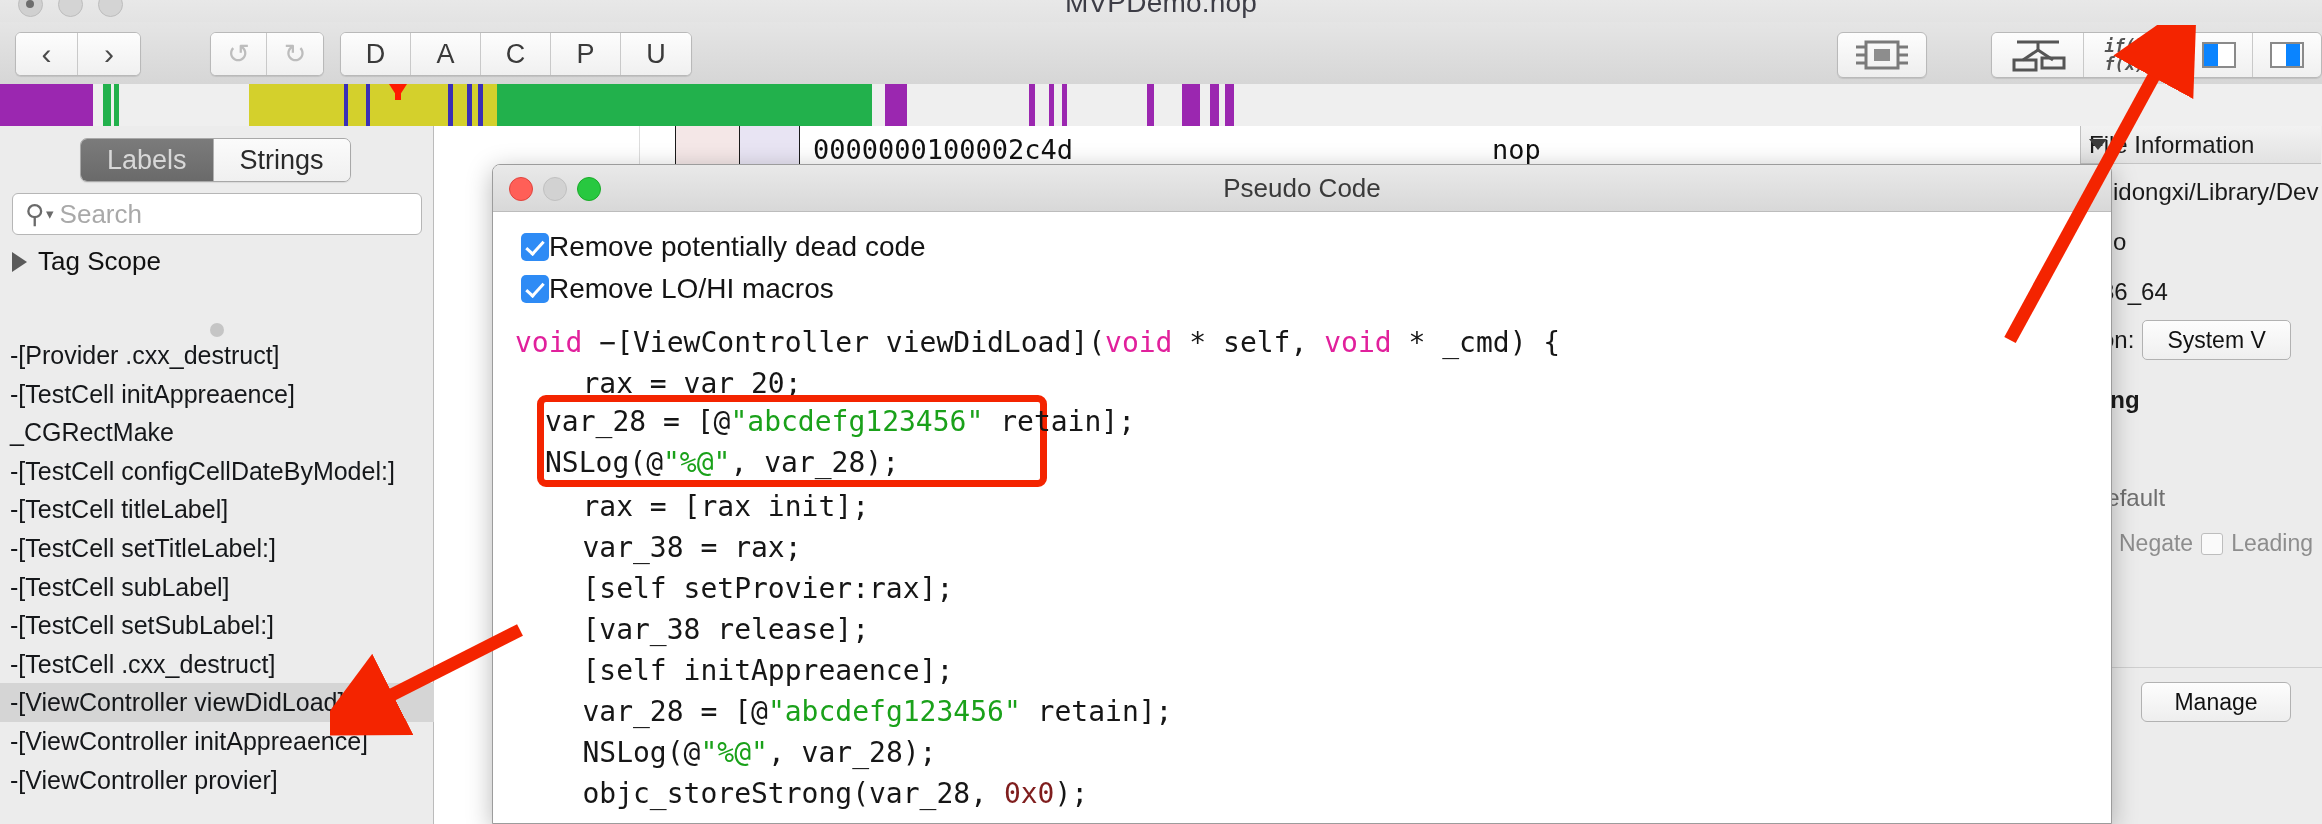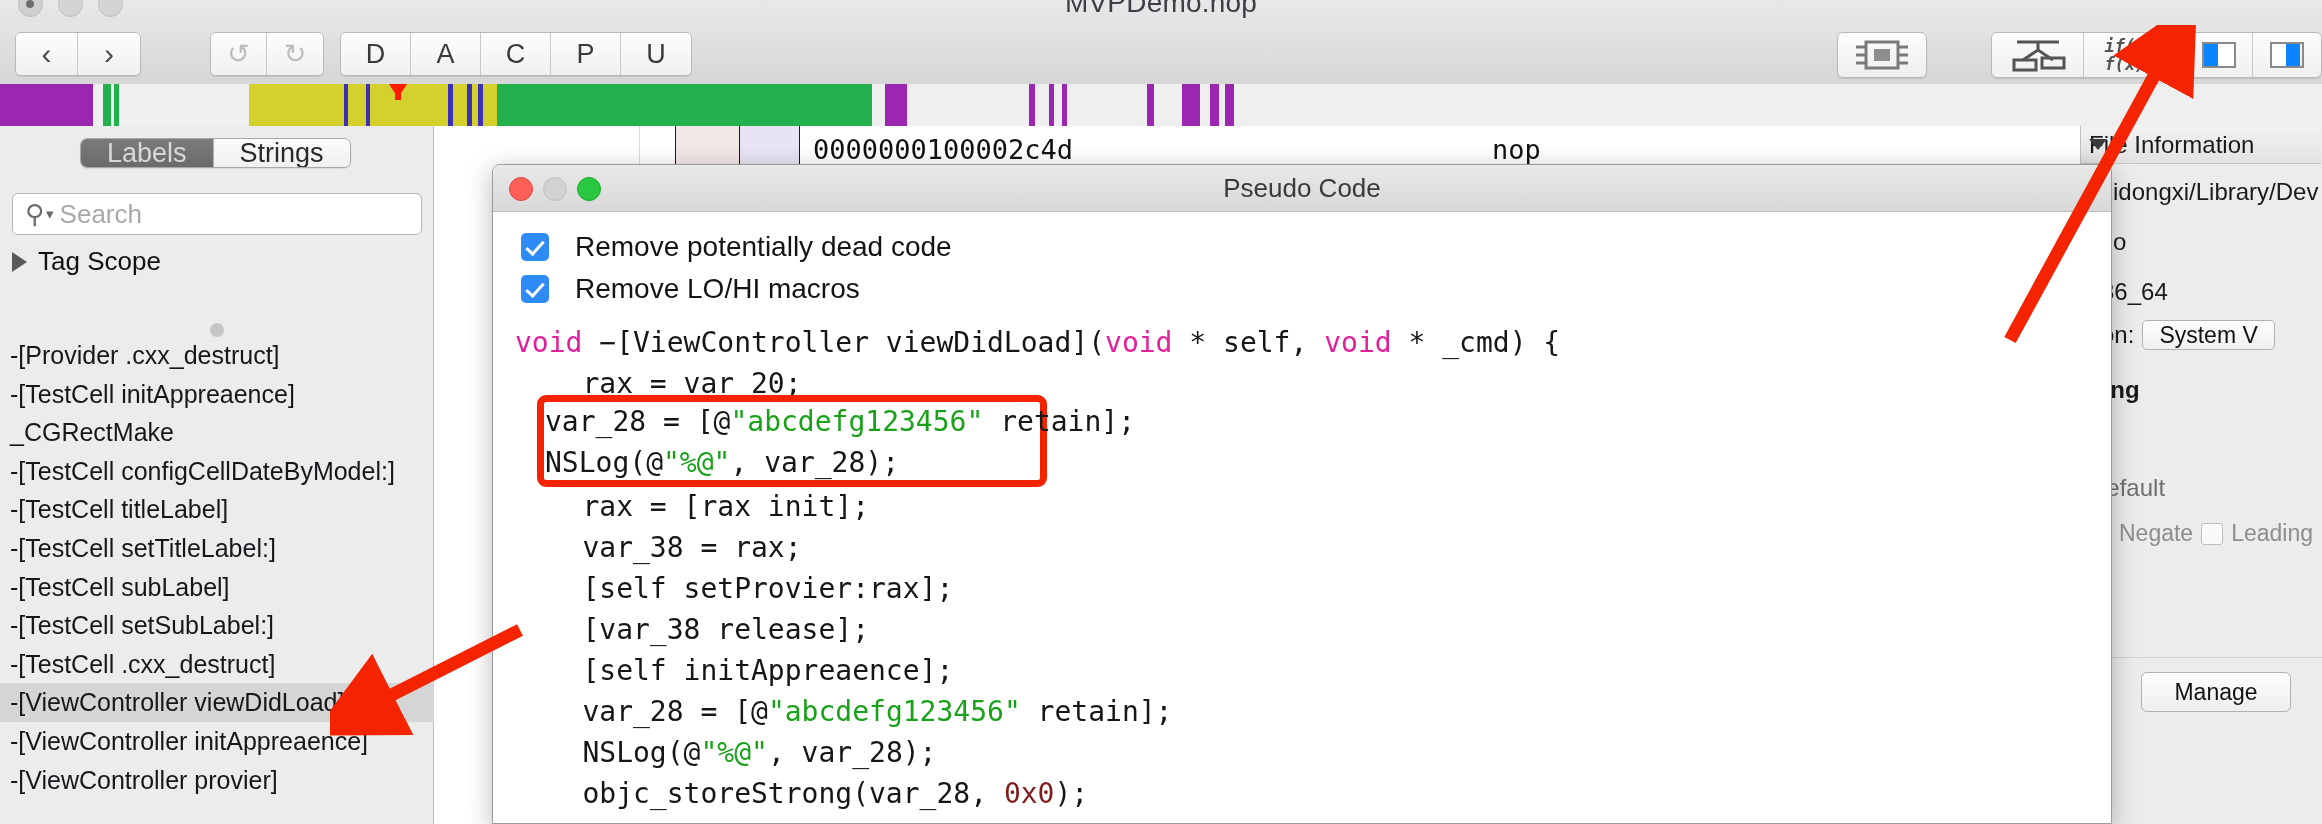--- a/index.html
+++ b/index.html
@@ -199,21 +199,21 @@
   .tabs {
     position: absolute;
     left: 80px; top: 12px;
     display: flex;
     border-radius: 7px;
     overflow: hidden;
     border: 1px solid #a8a8a8;
     box-shadow: 0 1px 1px rgba(0,0,0,0.08);
   }
   .tab {
-    height: 28px;
+    height: 42px;
     padding: 0 26px;
     display: flex;
     align-items: center;
     justify-content: center;
     font-size: 27px;
     background: linear-gradient(to bottom,#fbfbfb,#f0f0f0);
     color: #2a2a2a;
     border-right: 1px solid #b0b0b0;
     box-sizing: border-box;
   }
@@ -374,25 +374,25 @@
   .insp-row {
     font-size: 24px;
     color: #1b1b1b;
     padding: 0 0 0 8px;
     white-space: nowrap;
     overflow: hidden;
   }
   .insp-select {
     display: inline-flex;
     align-items: center;
-    height: 30px;
+    height: 40px;
     background: linear-gradient(to bottom,#fdfdfd,#efefef);
     border: 1px solid #b2b2b2;
     border-radius: 5px;
-    padding: 0 16px;
+    padding: 0 24px;
     font-size: 23px;
     color: #111;
     box-sizing: border-box;
   }
   .insp-checkrow {
     display: flex;
     align-items: center;
     gap: 8px;
     font-size: 23px;
     color: #8d8d8d;
@@ -461,21 +461,21 @@
     font-size: 26px;
     color: #3a3a3a;
   }
   .pc-options {
     padding: 14px 0 6px 28px;
   }
   .pc-checkrow {
     display: flex;
     align-items: center;
     height: 42px;
-    gap: 26px;
+    gap: 0;
   }
   .checkbox {
     width: 28px; height: 28px;
     background: #2e8bf5;
     border-radius: 5px;
     position: relative;
     flex: 0 0 auto;
   }
   .checkbox::after {
     content: "";

